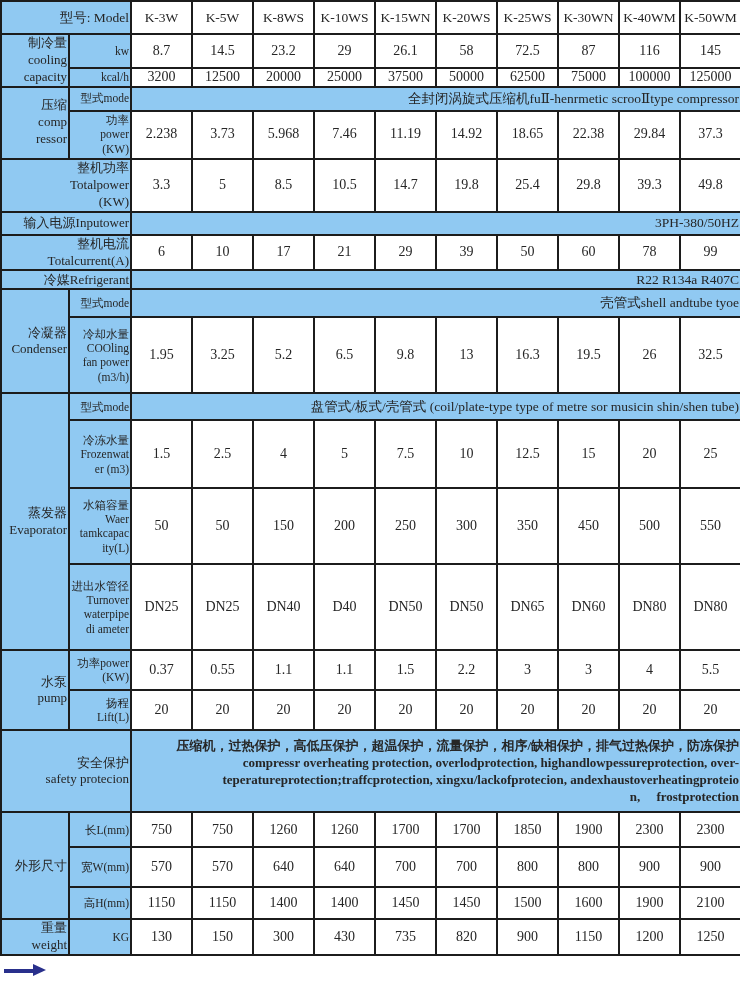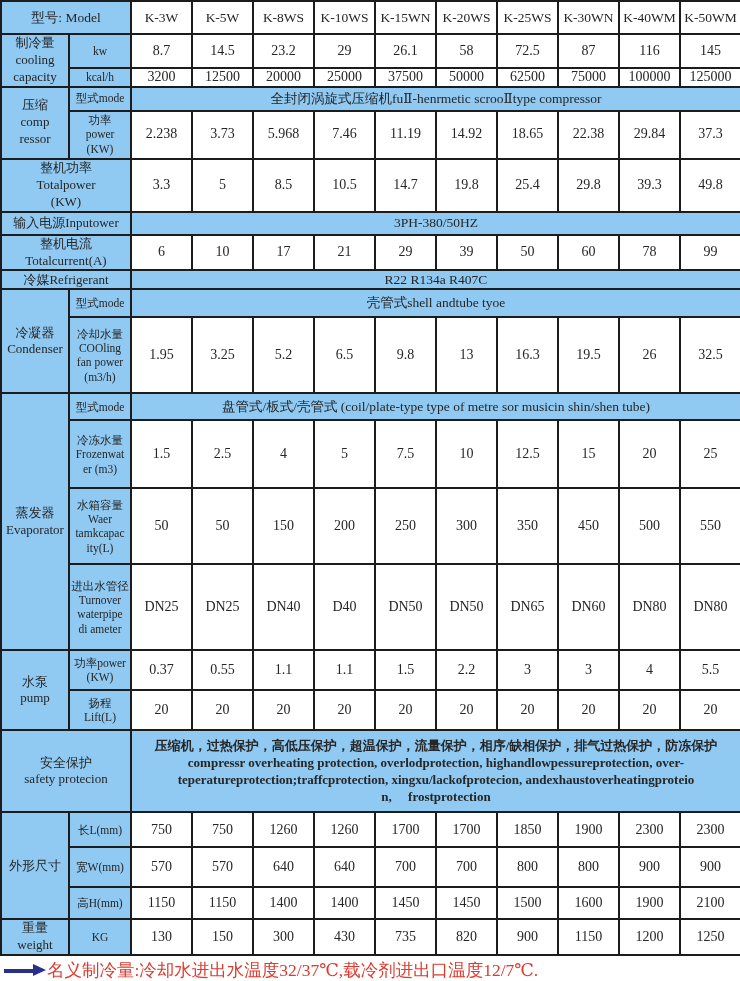--- a/index.html
+++ b/index.html
@@ -8,21 +8,21 @@
     font-family:"Liberation Serif","DejaVu Serif",serif;color:#1f1f1f;
   }
   table.spec{
     border-collapse:collapse;table-layout:fixed;width:740px;
   }
   td{
     border:2px solid #1c1c1c;text-align:center;vertical-align:middle;
     padding:0 1px;white-space:pre-line;overflow:hidden;
     font-size:14px;line-height:1.18;color:#262626;
   }
-  td.blue{background:#90c9f2;}
+  td.blue{background:#90c9f2;text-align:right;}
   td.head{font-size:13.5px;}
   td.group{font-size:13px;line-height:1.3;}
   td.sub{font-size:11.5px;line-height:1.25;}
   td.merged{font-size:13.5px;}
   td.val{background:#ffffff;}
   td.safety{font-size:13px;line-height:17px;font-weight:bold;}
   .notes{padding:4px 0 0 3px;}
   .note{display:flex;align-items:center;height:20px;}
   .arrow{position:relative;width:44px;height:13px;flex:0 0 44px;}
   .arrow::before{
@@ -325,20 +325,19 @@
           <td class="val">1150</td>
           <td class="val">1200</td>
           <td class="val">1250</td>
         </tr>
       </tbody>
   </table>
 
   <div class="notes">
     <div class="note">
       <span class="arrow"></span>
-      <span class="note-text">名义制冷量:冷却水进出水温度32/37℃,载冷剂进出口温度12/7℃.</span>
     </div>
     <div class="note">
       <span class="arrow"></span>
       <span class="note-text">出口温度最低可达-10℃。</span>
     </div>
   </div>
 </div>
 
 </body></html>

